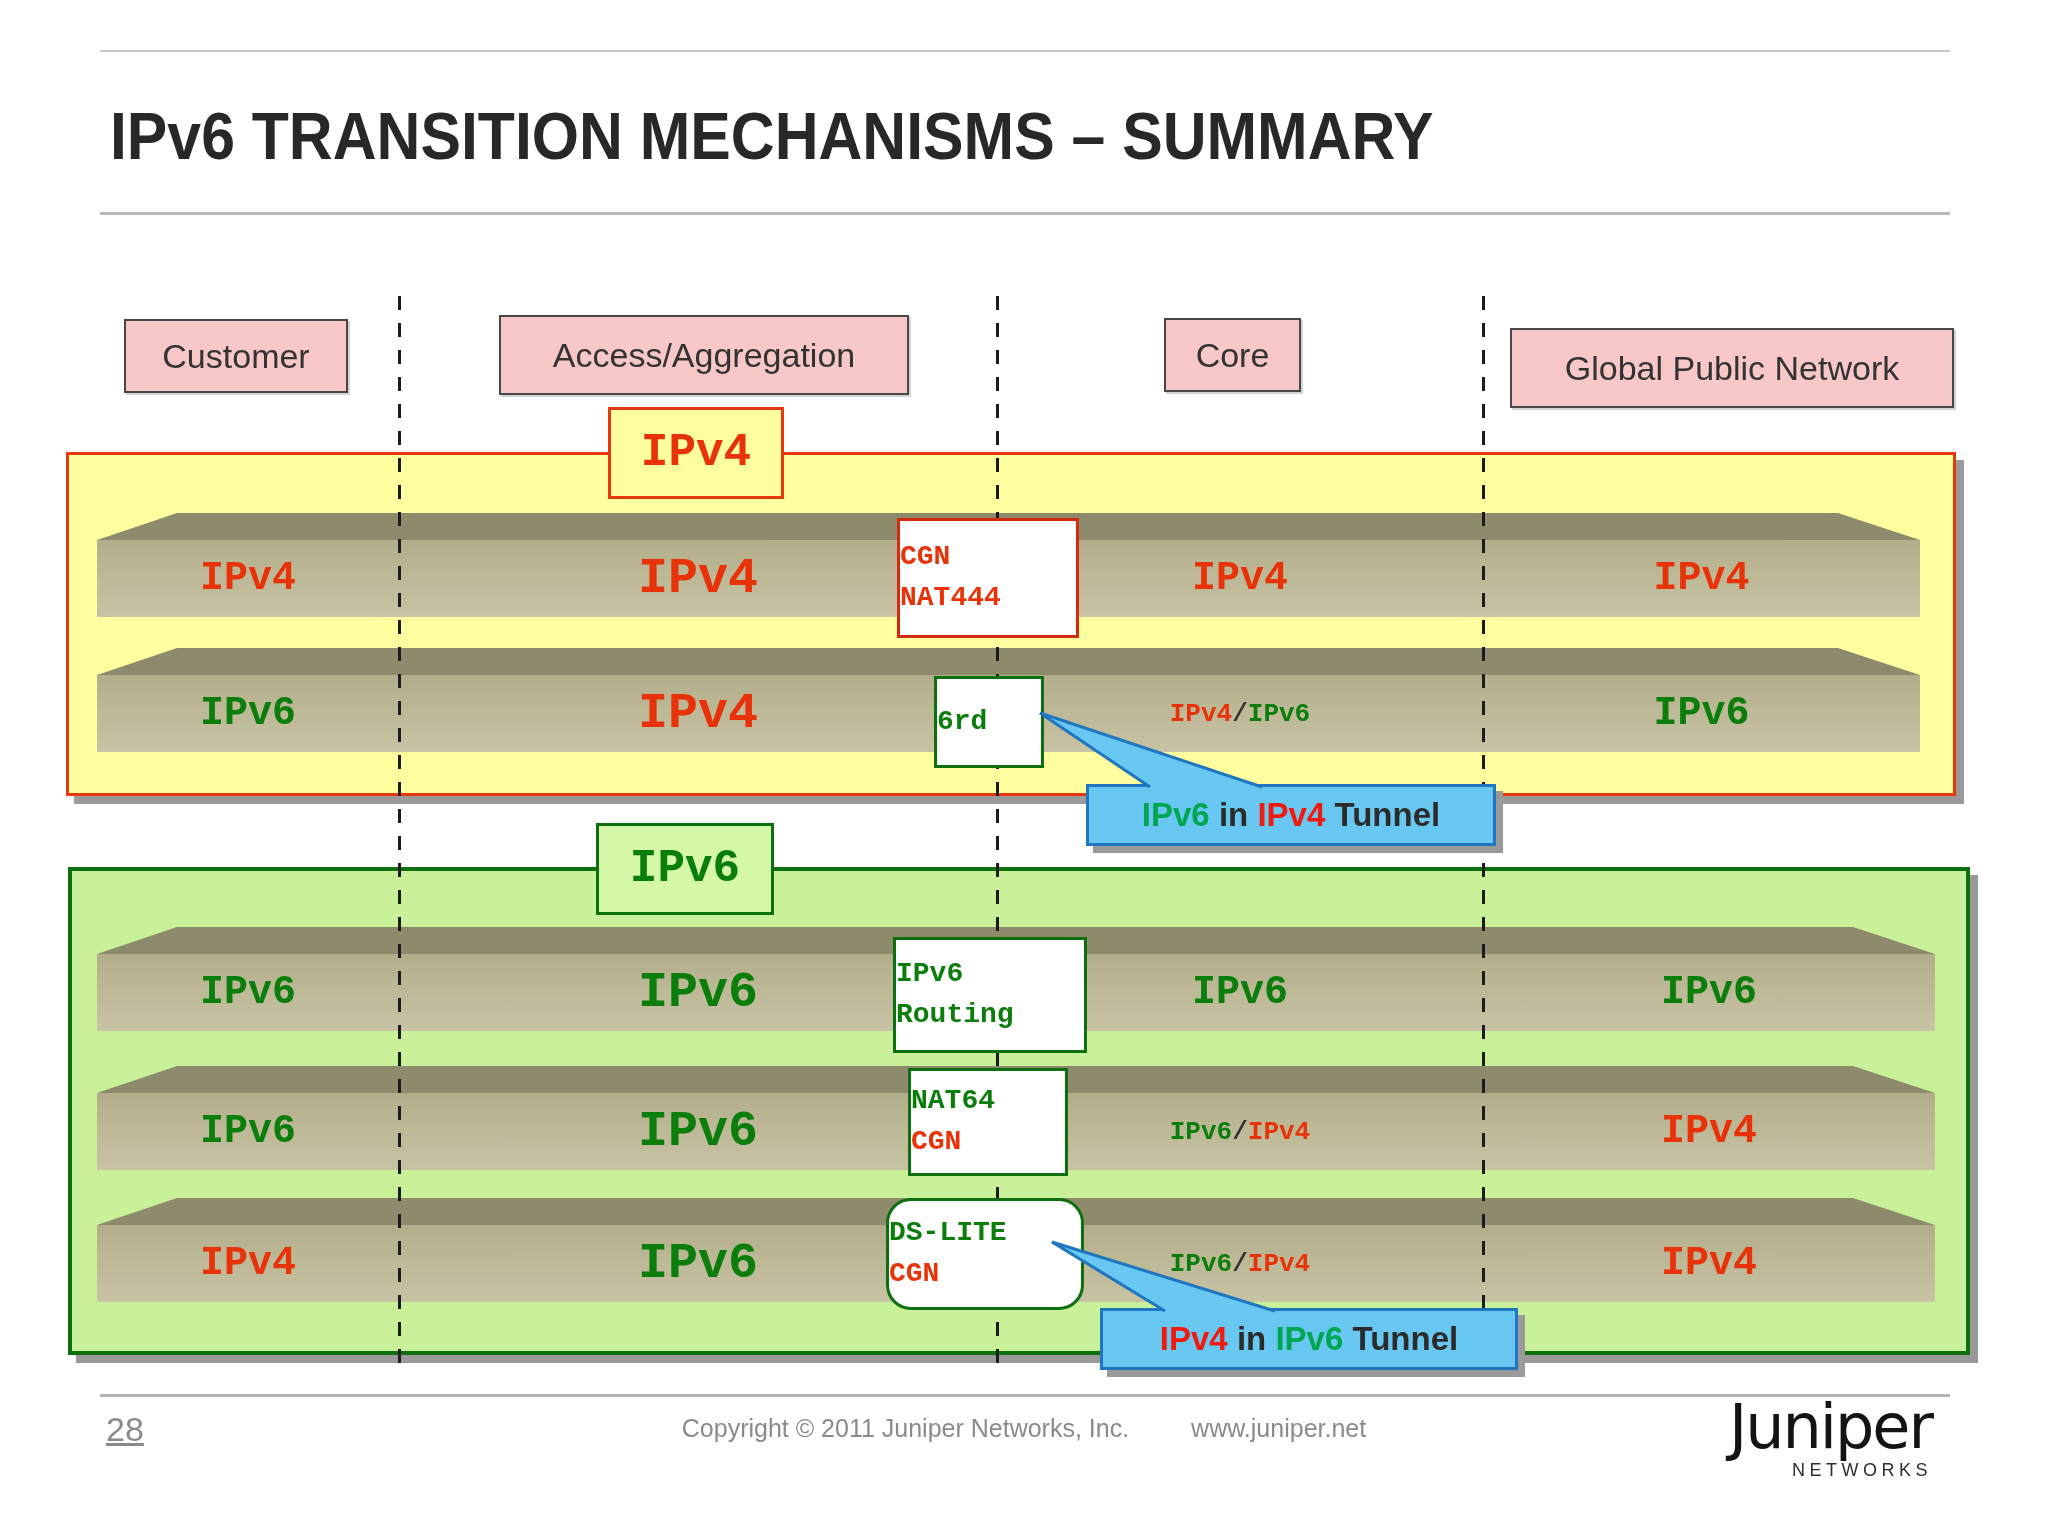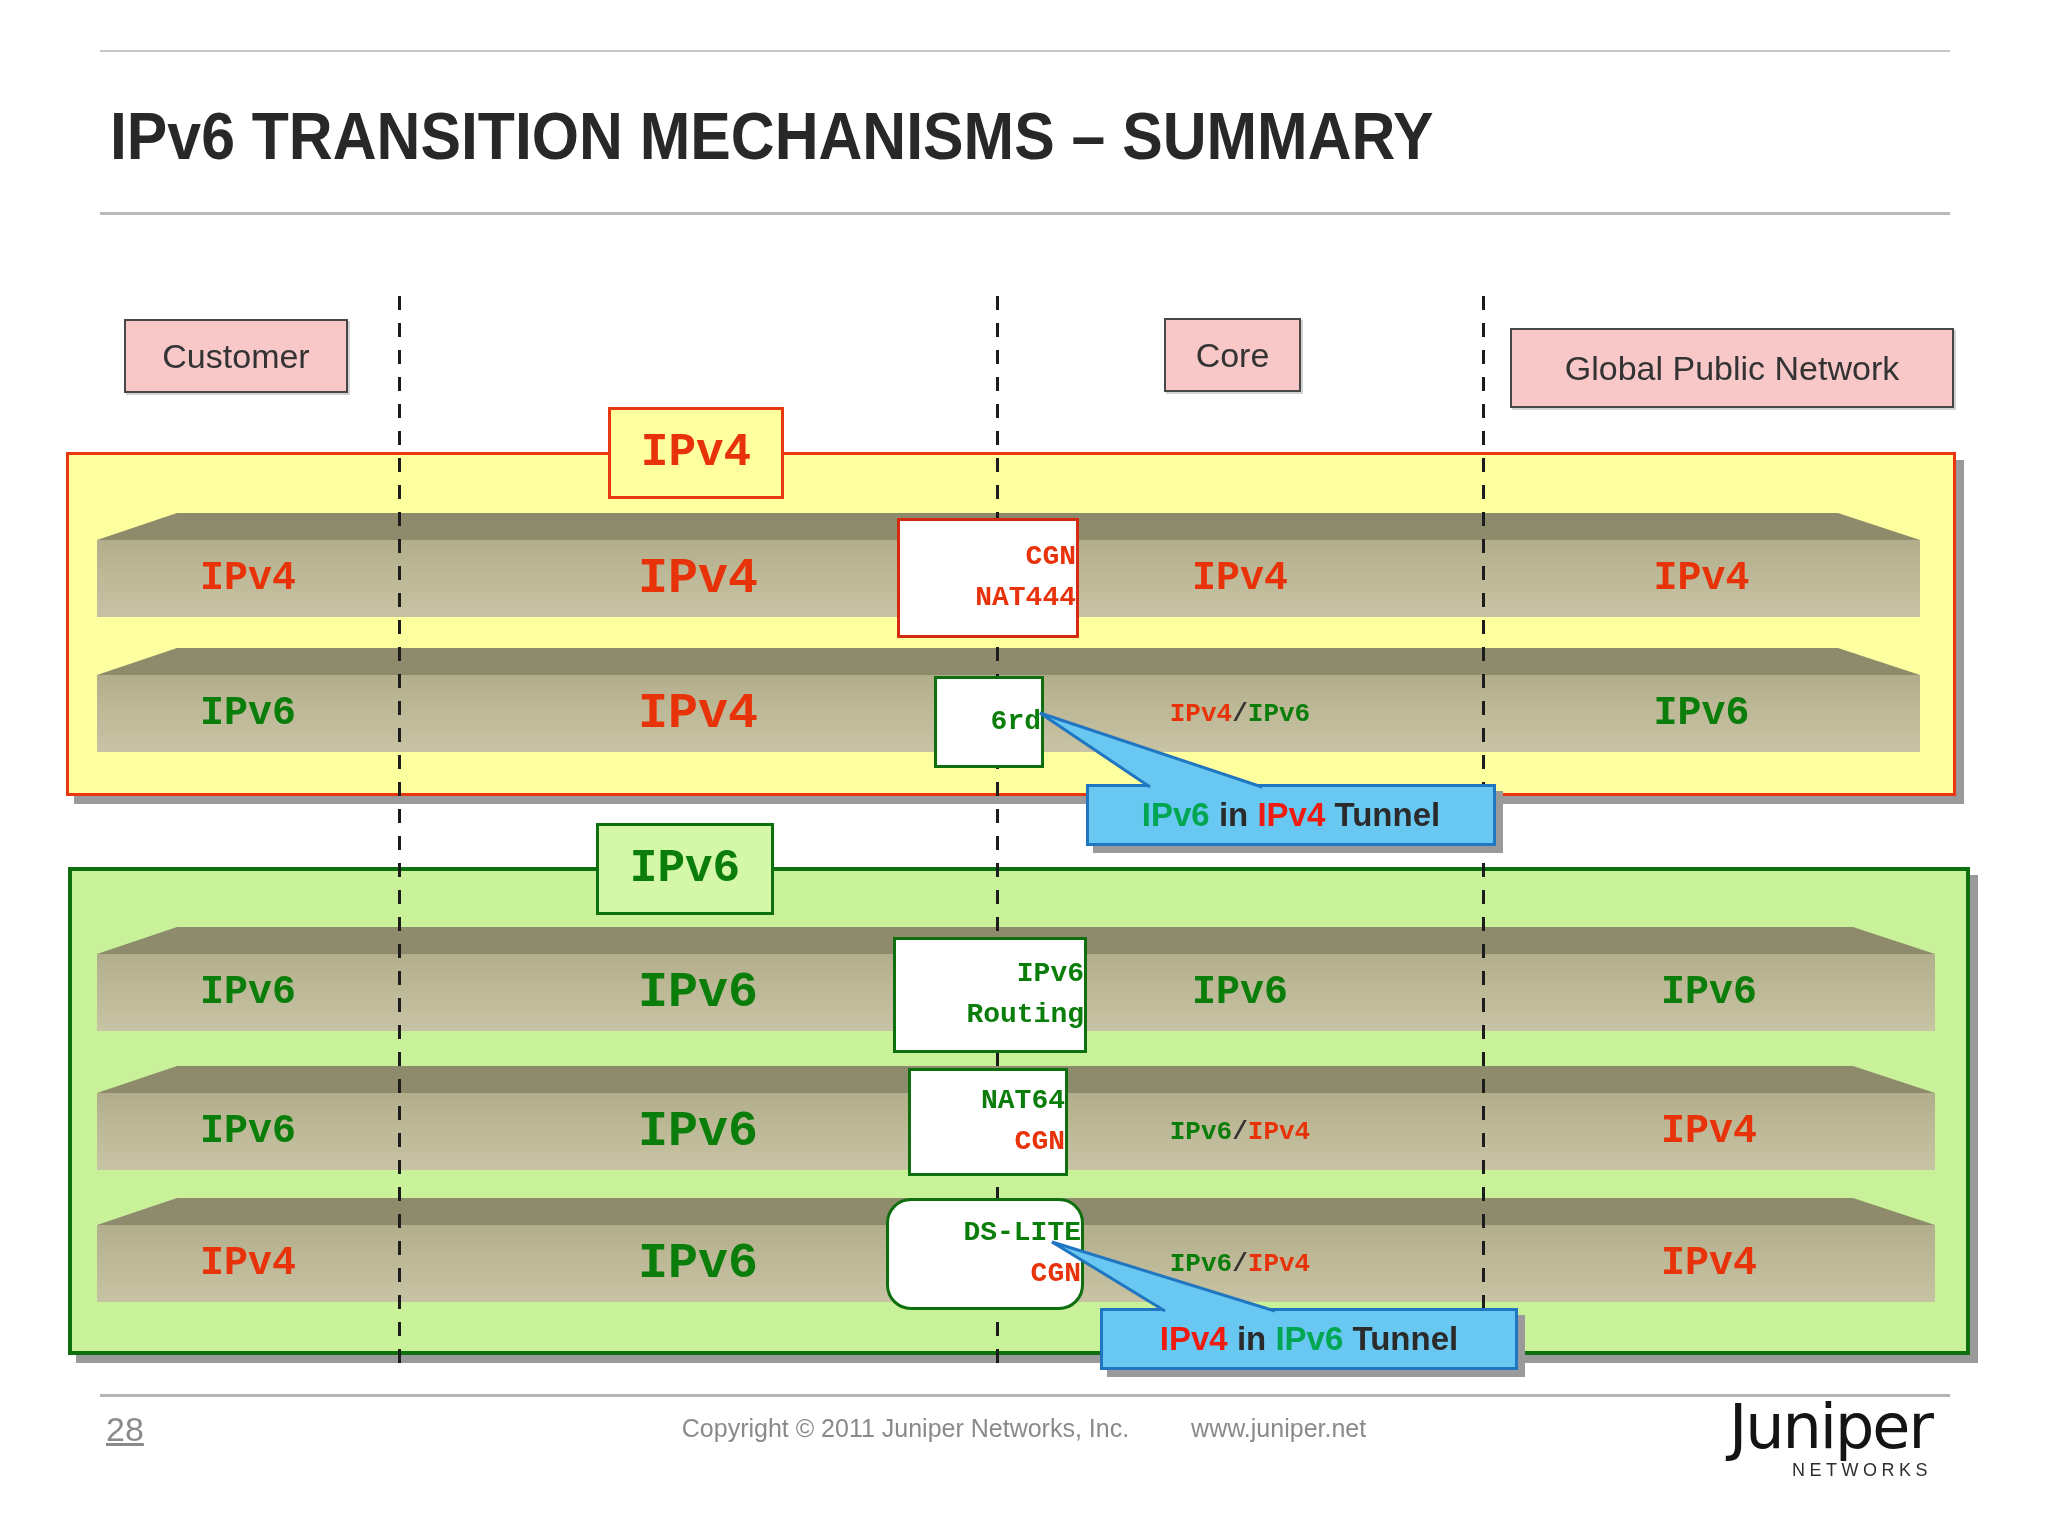--- a/index.html
+++ b/index.html
@@ -51,21 +51,21 @@
   .bar{position:absolute;z-index:2;}
   .bar-top{height:27px;background:var(--bar-top);
            clip-path:polygon(80px 0,calc(100% - 82px) 0,100% 100%,0 100%);}
   .bar-front{height:77px;background:linear-gradient(180deg,#b2ad8b 0%,#bdb896 45%,#c7c3a4 100%);
              display:grid;grid-template-columns:302px 598px 486px 1fr;align-items:center;justify-items:center;}
   .cell{font-family:"Liberation Mono","DejaVu Sans Mono",monospace;font-weight:bold;font-size:40px;white-space:nowrap;}
   .cell.big{font-size:50px;}
   .cell.mixed{font-size:26px;}
   .c-v4{color:var(--ipv4-red);} .c-v6{color:var(--ipv6-green);} .c-sep{color:#333;}
 
-  .wbox{position:absolute;background:#ffffff;display:flex;flex-direction:column;align-items:flex-end;
+  .wbox{position:absolute;background:#ffffff;display:flex;flex-direction:column;align-items:flex-start;
         justify-content:center;z-index:7;font-family:"Liberation Mono","DejaVu Sans Mono",monospace;
         font-weight:bold;font-size:28px;line-height:1.45;text-align:center;}
   .wbox.redline{border:3px solid #d42a12;}
   .wbox.greenline{border:3px solid var(--green-border);}
   .box-cgn444{left:897px;top:518px;width:176px;height:114px;}
   .box-6rd{left:934px;top:676px;width:104px;height:86px;}
   .box-routing{left:893px;top:937px;width:188px;height:110px;}
   .box-nat64{left:908px;top:1068px;width:154px;height:102px;}
   .box-dslite{left:886px;top:1198px;width:192px;height:106px;border-radius:25px;}
   .t-red{color:var(--ipv4-red);} .t-green{color:var(--ipv6-green);}
@@ -93,20 +93,23 @@
 
 <div class="stage">
 
   <div class="rule top-rule"></div>
   <h1 class="title">IPv6 TRANSITION MECHANISMS – SUMMARY</h1>
   <div class="rule title-rule"></div>
 
   <div class="colhdr hdr-customer">
     <span>Customer</span>
   </div>
+  <div class="colhdr hdr-access">
+    <span>Access/Aggregation</span>
+  </div>
   <div class="colhdr hdr-core">
     <span>Core</span>
   </div>
   <div class="colhdr hdr-global">
     <span>Global Public Network</span>
   </div>
 
   <div class="panel yellow-panel"></div>
   <div class="panel green-panel"></div>
 

